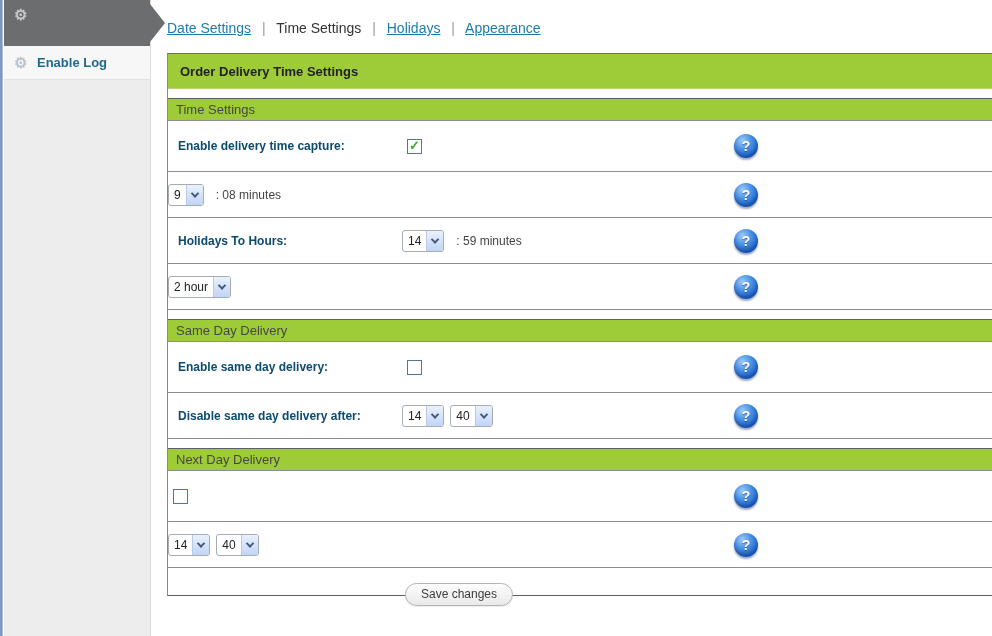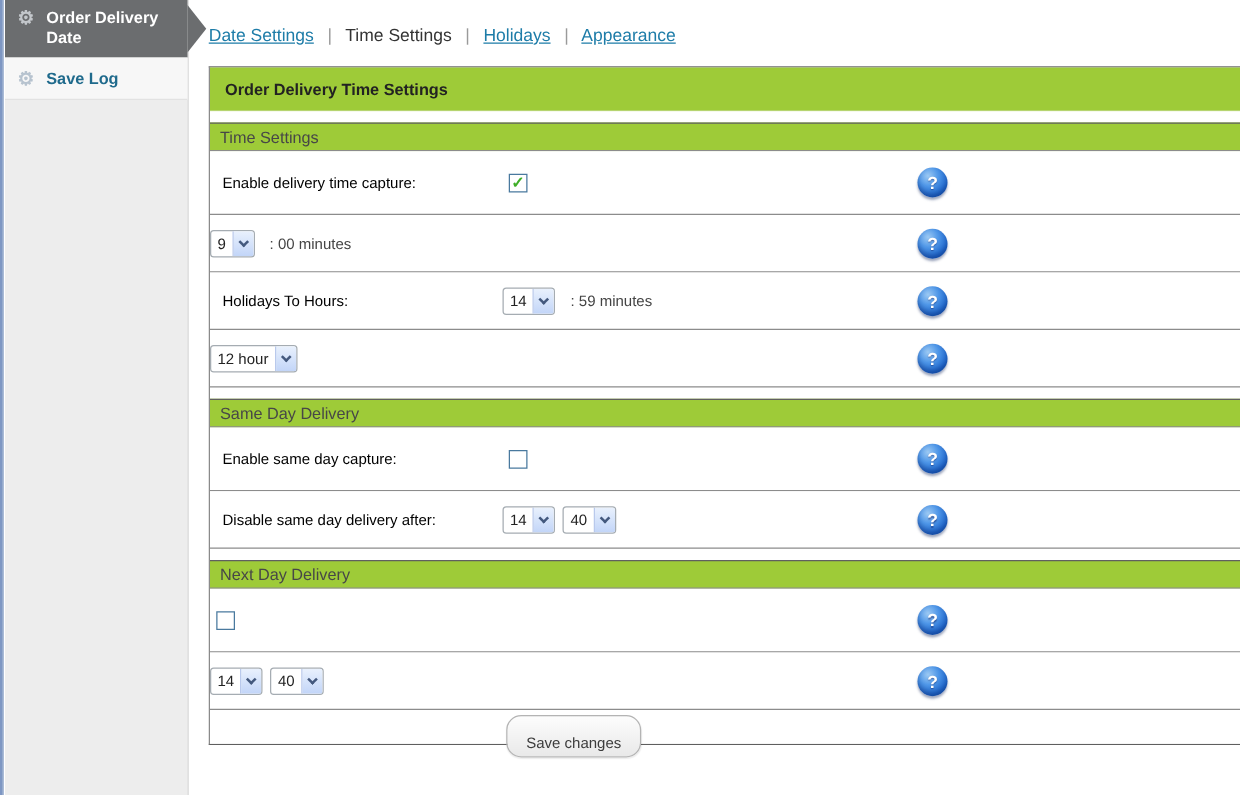--- a/index.html
+++ b/index.html
@@ -40,22 +40,22 @@
            border-bottom:1px solid #5f5f5f; background:#fff; }
   .panel-title { background:#9ecb38; padding:10px 0 9px 12px; font-size:13px;
                  font-weight:bold; color:#222; border-bottom:1px solid #b6d470; }
   .gap { height:9px; background:#fff; }
   .section-bar { background:#9ecb38; color:#474747; font-size:13px;
                  padding:3px 0 3px 8px; border-top:1px solid #606060;
                  border-bottom:1px solid #8c8c8c; }
   .row { position:relative; display:flex; align-items:center; height:46px;
          border-bottom:1px solid #8c8c8c; background:#fff; }
   .row.tall { height:51px; }
-  .row .label { width:234px; padding-left:10px; font-size:12px; font-weight:normal;
-                color:#000000; }
+  .row .label { width:234px; padding-left:10px; font-size:12px; font-weight:bold;
+                color:#0c4a6e; }
   .row .control { display:flex; align-items:center; }
   .suffix { font-size:12px; color:#444; margin-left:6px; }
 
   
   .checkbox { width:15px; height:15px; background:#fff; border:1px solid #49799e;
               display:inline-flex; align-items:center; justify-content:center;
               margin-left:5px; cursor:pointer; }
   .checkbox .check { color:#3fae28; font-size:13px; font-weight:bold; line-height:1;
                      margin-top:-2px; }
 
@@ -76,39 +76,38 @@
   .help { position:absolute; left:566px; top:50%; margin-top:-12px; width:24px; height:24px;
           border-radius:50%; color:#fff; font-size:14px; font-weight:bold;
           display:flex; align-items:center; justify-content:center; cursor:pointer;
           background:radial-gradient(circle at 35% 28%, #9cc9f3 0%, #4f97e8 35%, #2069cf 70%, #1452ad 100%);
           box-shadow:0 2px 2px rgba(40,60,110,.45), inset 0 -3px 4px rgba(10,30,90,.35);
           text-shadow:0 1px 1px rgba(0,0,60,.4); }
 
   .bottom-row { height:27px; background:#fff; }
   .save-btn { position:absolute; left:291px; bottom:-11px; transform:translateX(-50%);
               background:linear-gradient(#fdfdfd,#e9e9e9); border:1px solid #b4b4b4;
-              border-radius:12px; padding:14px 15px 4px; font-size:12px; color:#3c3c3c;
+              border-radius:12px; padding:3px 15px 4px; font-size:12px; color:#3c3c3c;
               font-family:"Liberation Sans", sans-serif; cursor:pointer; z-index:5;
               box-shadow:0 1px 1px rgba(0,0,0,.08);margin-top:48px; }
 </style>
 </head>
 <body>
 
 <div class="app">
   <div class="left-strip"></div>
 
   <aside class="sidebar">
     <div class="menu-item selected">
       <i class="gear">⚙</i>
-      <span>Order Delivery Date</span>
       <span class="sel-arrow"></span>
     </div>
     <div class="menu-item plain">
       <i class="gear">⚙</i>
-      <span>Save Log</span>
+      <span>Enable Log</span>
     </div>
   </aside>
 
   <div class="main">
 
     <nav class="tabs">
       <a>Date Settings</a>
       <span class="sep">|</span>
       <span class="active">Time Settings</span>
       <span class="sep">|</span>
@@ -134,21 +133,21 @@
       </div>
 
       <div class="row">
         <span class="control">
           <span class="xselect w38">
             <span class="xval">9</span>
             <span class="xbtn">
                 <i class="chev"></i>
               </span>
           </span>
-          <span class="suffix">: 00 minutes</span>
+          <span class="suffix">: 08 minutes</span>
         </span>
         <span class="help">?</span>
       </div>
 
       <div class="row">
         <span class="label">Holidays To Hours:</span>
         <span class="control">
           <span class="xselect w38">
             <span class="xval">14</span>
             <span class="xbtn">
@@ -156,35 +155,35 @@
               </span>
           </span>
           <span class="suffix">: 59 minutes</span>
         </span>
         <span class="help">?</span>
       </div>
 
       <div class="row">
         <span class="control">
           <span class="xselect w66">
-            <span class="xval">12 hour</span>
+            <span class="xval">2 hour</span>
             <span class="xbtn">
                 <i class="chev"></i>
               </span>
           </span>
         </span>
         <span class="help">?</span>
       </div>
 
       <div class="gap"></div>
 
       <div class="section-bar">Same Day Delivery</div>
 
       <div class="row tall">
-        <span class="label">Enable same day capture:</span>
+        <span class="label">Enable same day delivery:</span>
         <span class="control">
           <span class="checkbox"></span>
         </span>
         <span class="help">?</span>
       </div>
 
       <div class="row">
         <span class="label">Disable same day delivery after:</span>
         <span class="control">
           <span class="xselect w44">

